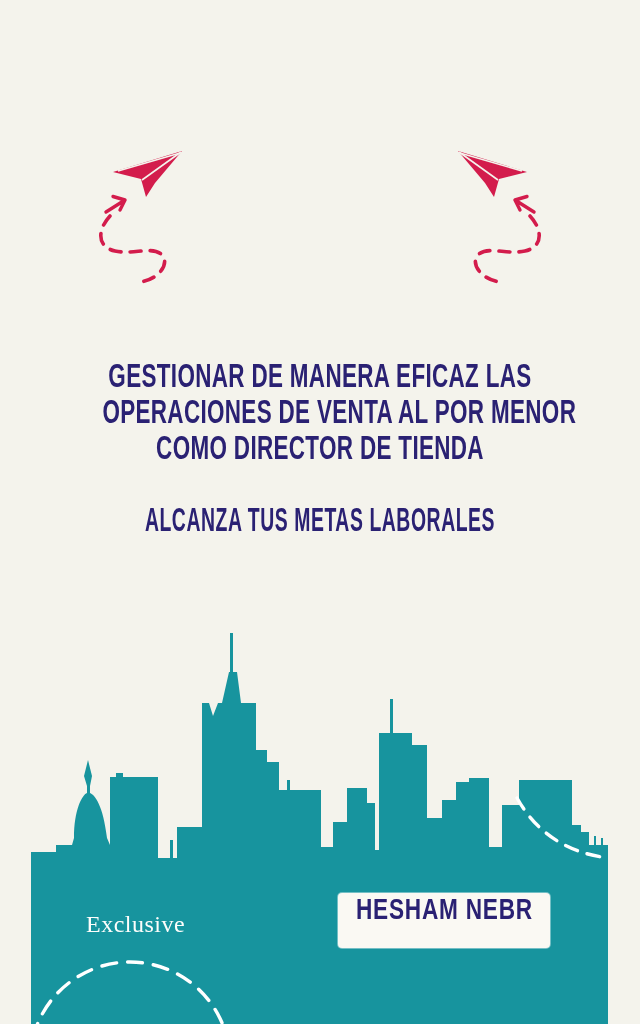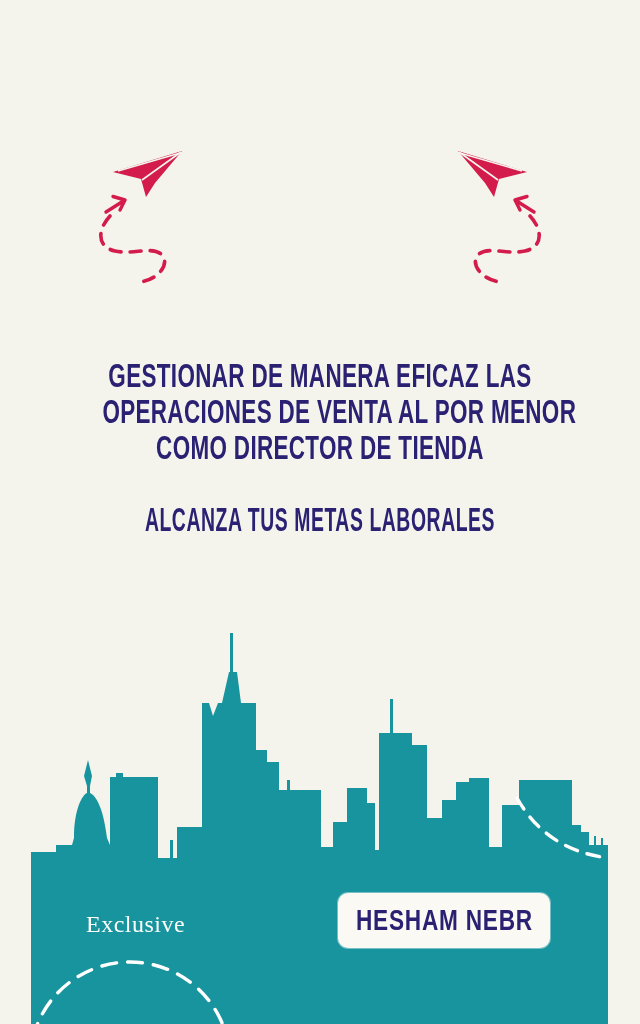--- a/index.html
+++ b/index.html
@@ -22,21 +22,21 @@
             font-size:34px;font-weight:bold;line-height:36px;white-space:nowrap;
             transform:scaleX(0.57);transform-origin:50% 50%;letter-spacing:1px;}
 
   .skyline{position:absolute;left:0;top:624px;width:640px;height:400px;}
   .sky-fill{fill:var(--teal);}
   .sky-dash{stroke:#ffffff;stroke-width:3.4;fill:none;stroke-dasharray:13 10;stroke-linecap:round;}
 
   .exclusive{position:absolute;left:86px;top:911px;color:#fdfdfb;font-size:24px;letter-spacing:0.5px;font-family:Liberation Serif, serif;}
 
   .author-badge{position:absolute;left:338px;top:893px;width:212px;height:55px;background:var(--white);
-                border-radius:10px;display:flex;align-items:center;justify-content:center;
+                border-radius:4px;display:flex;justify-content:center;
                 box-shadow:0 0 0 1px rgba(255,255,255,0.4);}
   .author-name{color:var(--navy);font-size:29px;font-weight:bold;white-space:nowrap;letter-spacing:1px;
                transform:scaleX(0.78);transform-origin:50% 50%;}
 </style>
 </head>
 <body>
 
 <div class="cover">
 
   <svg class="top-decor" viewBox="0 0 640 170" aria-hidden="true">

